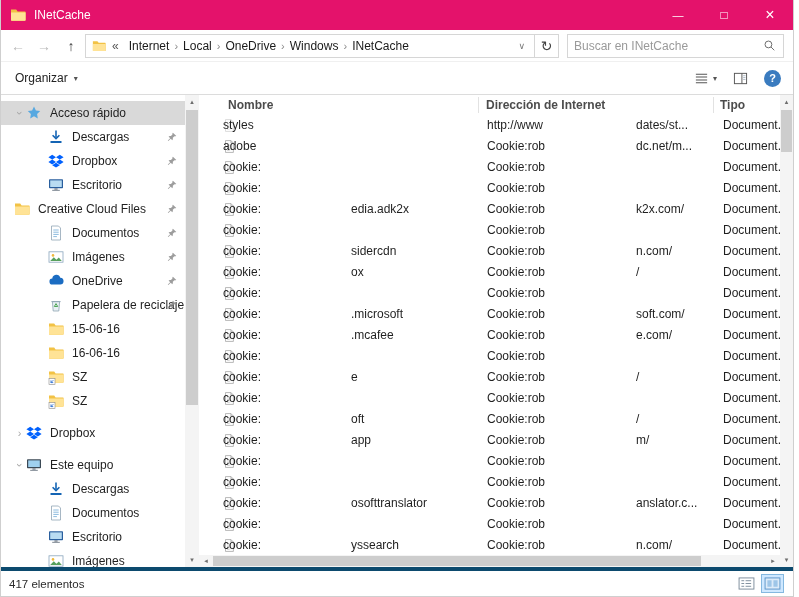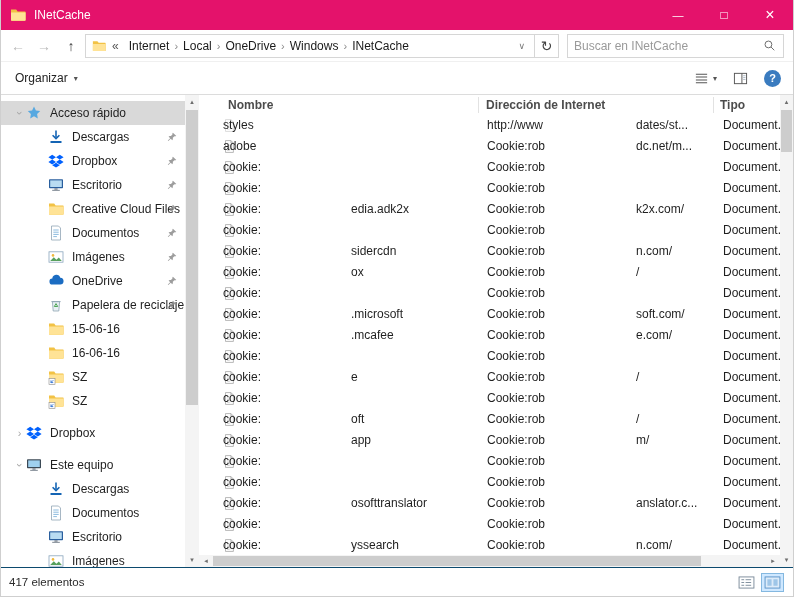--- a/index.html
+++ b/index.html
@@ -87,21 +87,21 @@
 
   .hscroll { flex: 0 0 12px; background: #f4f4f4; position: relative; }
   .hscroll .scroll-arrow { width: 14px; height: 12px; }
   .a-left { left: 0; top: 0; } .a-right { right: 0; left: auto; top: 0; }
   .h-thumb { position: absolute; left: 14px; top: 1px; height: 10px; width: 488px; background: #cdcdcd; }
 
   .vscroll { flex: 0 0 13px; background: #f4f4f4; position: relative; }
   .v-thumb { position: absolute; top: 15px; left: 1px; right: 1px; height: 42px; background: #cdcdcd; }
 
   
-  .statusbar { flex: 0 0 29px; border-top: 1px solid #0c4a6e; display: flex; align-items: center; padding: 0 9px 0 8px; font-size: 11.5px; color: #2b2b2b; background: #fff; }
+  .statusbar { flex: 0 0 29px; border-top: 4px solid #0c4a6e; display: flex; align-items: center; padding: 0 9px 0 8px; font-size: 11.5px; color: #2b2b2b; background: #fff; }
   .status-views { margin-left: auto; display: flex; gap: 3px; }
   .sv-btn { width: 23px; height: 19px; display: flex; align-items: center; justify-content: center; border: 1px solid transparent; }
   .sv-btn.active { background: #cfe8ff; border-color: #84b8e0; }
   .sv-btn svg { width: 17px; height: 13px; display: block; }
 </style>
 </head>
 <body>
 
 <div class="window">
 
@@ -225,21 +225,21 @@
               <rect x="2.2" y="3.4" width="11.6" height="6.6" fill="#b9dcf2"></rect>
               <rect x="6.4" y="11.2" width="3.2" height="1.6" fill="#87909a"></rect>
               <rect x="4.2" y="12.8" width="7.6" height="1.1" fill="#87909a"></rect>
             </svg>
           </span>
           <span class="sb-label">Escritorio</span>
           <span class="pin"><svg viewBox="0 0 16 16">
               <path d="M9.2 2.2l4.6 4.6-1.2.3c-.5.1-1 .1-1.5 0l-2 2c.2.8.1 1.7-.3 2.4l-.4.8-2.1-2.1-3.2 3.2-.7-.7 3.2-3.2-2.2-2.2.8-.4c.7-.4 1.6-.5 2.4-.3l2-2c-.1-.5-.1-1 0-1.5z" fill="#8c8c8c"></path>
             </svg></span>
         </div>
-        <div class="sb-item" style="padding-left: 34px;">
+        <div class="sb-item" style="">
           <span class="chev"></span>
           <span class="sb-ico">
             <svg viewBox="0 0 16 16">
               <path d="M1 2.6h5.2l1.4 1.8H15a.6.6 0 01.6.6V13a.8.8 0 01-.8.8H1.8A.8.8 0 011 13z" fill="#f2c245"></path>
               <path d="M1 5.6h14.6V13a.8.8 0 01-.8.8H1.8A.8.8 0 011 13z" fill="#ffe396"></path>
             </svg>
           </span>
           <span class="sb-label">Creative Cloud Files</span>
           <span class="pin"><svg viewBox="0 0 16 16">
               <path d="M9.2 2.2l4.6 4.6-1.2.3c-.5.1-1 .1-1.5 0l-2 2c.2.8.1 1.7-.3 2.4l-.4.8-2.1-2.1-3.2 3.2-.7-.7 3.2-3.2-2.2-2.2.8-.4c.7-.4 1.6-.5 2.4-.3l2-2c-.1-.5-.1-1 0-1.5z" fill="#8c8c8c"></path>

